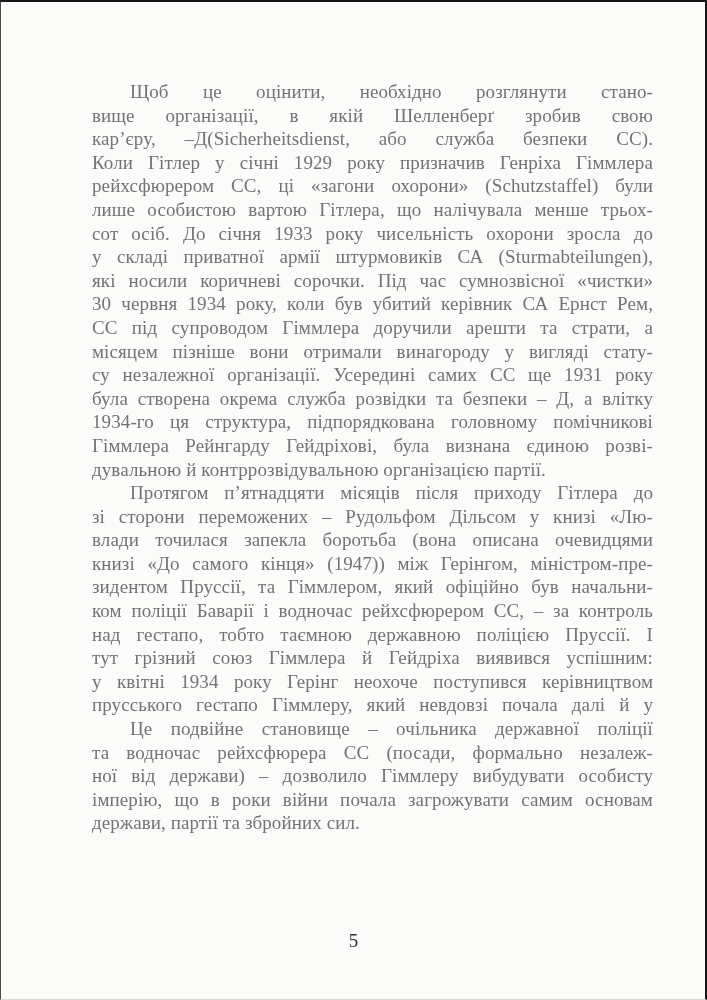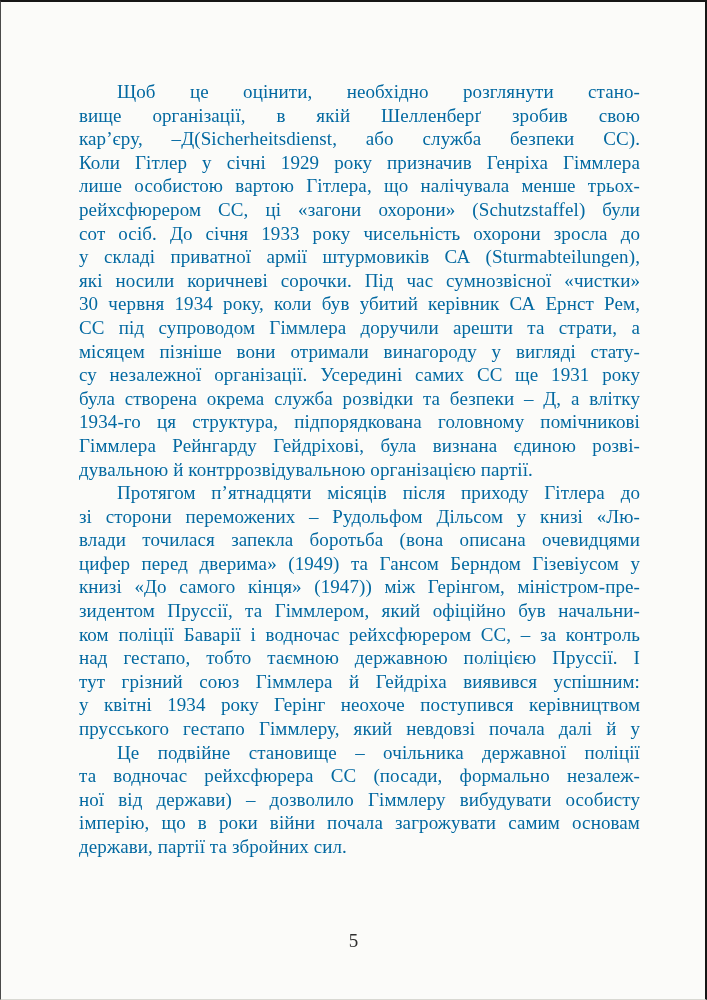--- a/index.html
+++ b/index.html
@@ -16,24 +16,24 @@
     left: 0; top: 0; right: 0; bottom: 0;
     border-top: 2px solid #161616;
     border-left: 1px solid #4a4a4a;
     border-right: 2px solid #161616;
     border-bottom: 1px solid #d8d8d2;
     box-sizing: border-box;
     pointer-events: none;
   }
   .text-block {
     position: absolute;
-    left: 79px;
+    left: 92px;
     top: 80px;
     width: 561px;
-    color: #0369a1;
+    color: #737373;
     font-size: 19px;
     line-height: 23.6px;
     letter-spacing: 0.1px;
   }
   .paragraph { margin: 0; }
   .line {
     text-align: justify;
     text-align-last: justify;
     white-space: normal;
   }
@@ -57,39 +57,38 @@
 <body>
 
 <div class="scan-frame"></div>
 
 <div class="text-block">
     <div class="paragraph">
       <div class="line first">Щоб це оцінити, необхідно розглянути стано-</div>
       <div class="line">вище організації, в якій Шелленберґ зробив свою</div>
       <div class="line">кар’єру, –Д(Sicherheitsdienst, або служба безпеки СС).</div>
       <div class="line">Коли Гітлер у січні 1929 року призначив Генріха Гіммлера</div>
+      <div class="line">рейхсфюрером СС, ці «загони охорони» (Schutzstaffel) були</div>
       <div class="line">лише особистою вартою Гітлера, що налічувала менше трьох-</div>
-      <div class="line">рейхсфюрером СС, ці «загони охорони» (Schutzstaffel) були</div>
       <div class="line">сот осіб. До січня 1933 року чисельність охорони зросла до</div>
       <div class="line">у складі приватної армії штурмовиків СА (Sturmabteilungen),</div>
       <div class="line">які носили коричневі сорочки. Під час сумнозвісної «чистки»</div>
       <div class="line">30 червня 1934 року, коли був убитий керівник СА Ернст Рем,</div>
       <div class="line">СС під супроводом Гіммлера доручили арешти та страти, а</div>
       <div class="line">місяцем пізніше вони отримали винагороду у вигляді стату-</div>
       <div class="line">су незалежної організації. Усередині самих СС ще 1931 року</div>
       <div class="line">була створена окрема служба розвідки та безпеки – Д, а влітку</div>
       <div class="line">1934-го ця структура, підпорядкована головному помічникові</div>
       <div class="line">Гіммлера Рейнгарду Гейдріхові, була визнана єдиною розві-</div>
       <div class="line last">дувальною й контррозвідувальною організацією партії.</div>
     </div>
     <div class="paragraph">
       <div class="line first">Протягом п’ятнадцяти місяців після приходу Гітлера до</div>
       <div class="line">зі сторони переможених – Рудольфом Дільсом у книзі «Лю-</div>
       <div class="line">влади точилася запекла боротьба (вона описана очевидцями</div>
-      <div class="line">цифер перед дверима» (1949) та Гансом Берндом Гізевіусом у</div>
       <div class="line">книзі «До самого кінця» (1947)) між Герінгом, міністром-пре-</div>
       <div class="line">зидентом Пруссії, та Гіммлером, який офіційно був начальни-</div>
       <div class="line">ком поліції Баварії і водночас рейхсфюрером СС, – за контроль</div>
       <div class="line">над гестапо, тобто таємною державною поліцією Пруссії. І</div>
       <div class="line">тут грізний союз Гіммлера й Гейдріха виявився успішним:</div>
       <div class="line">у квітні 1934 року Герінг неохоче поступився керівництвом</div>
       <div class="line">прусського гестапо Гіммлеру, який невдовзі почала далі й у</div>
     </div>
     <div class="paragraph">
       <div class="line first">Це подвійне становище – очільника державної поліції</div>

